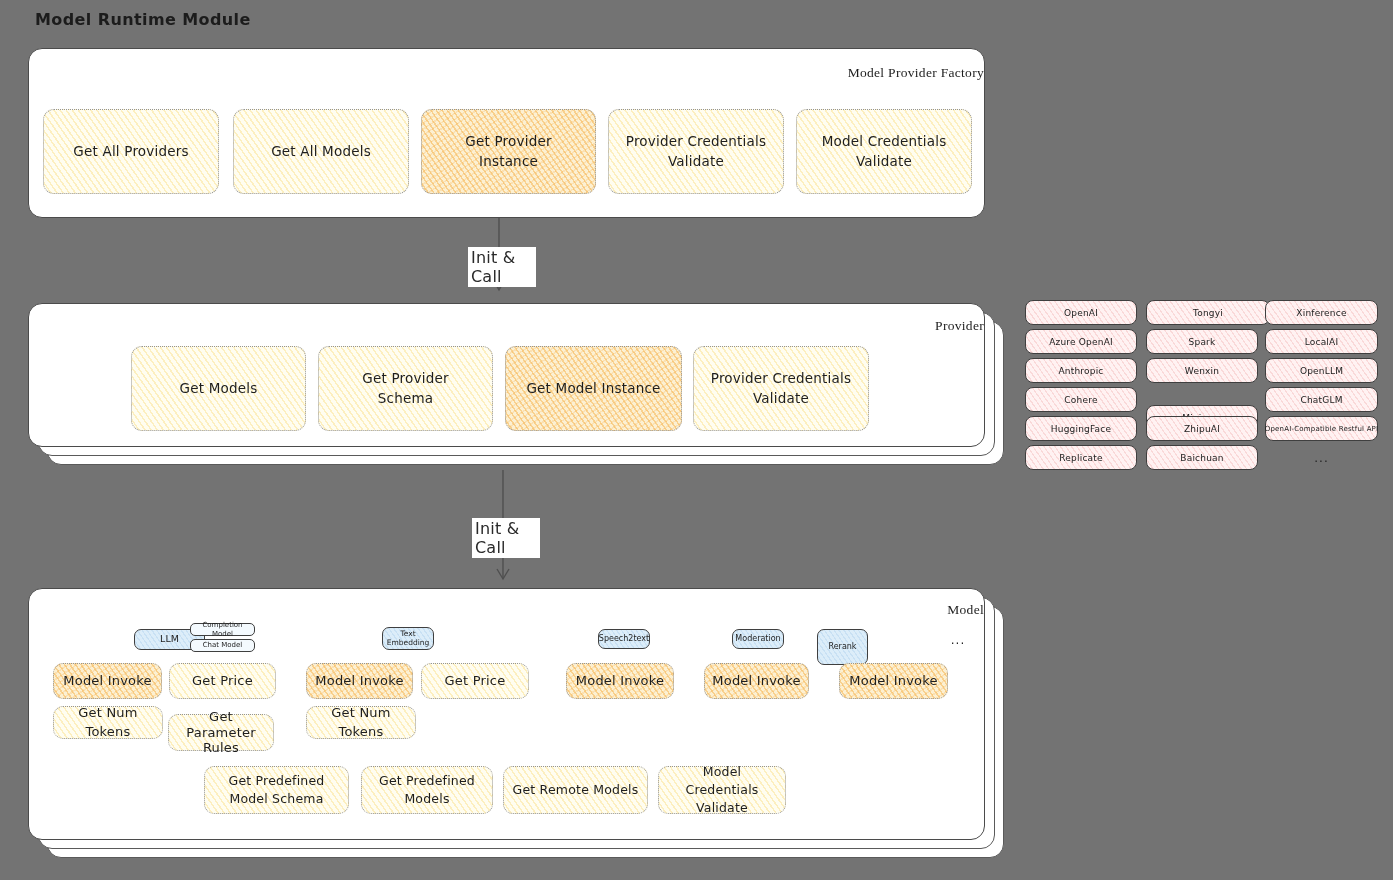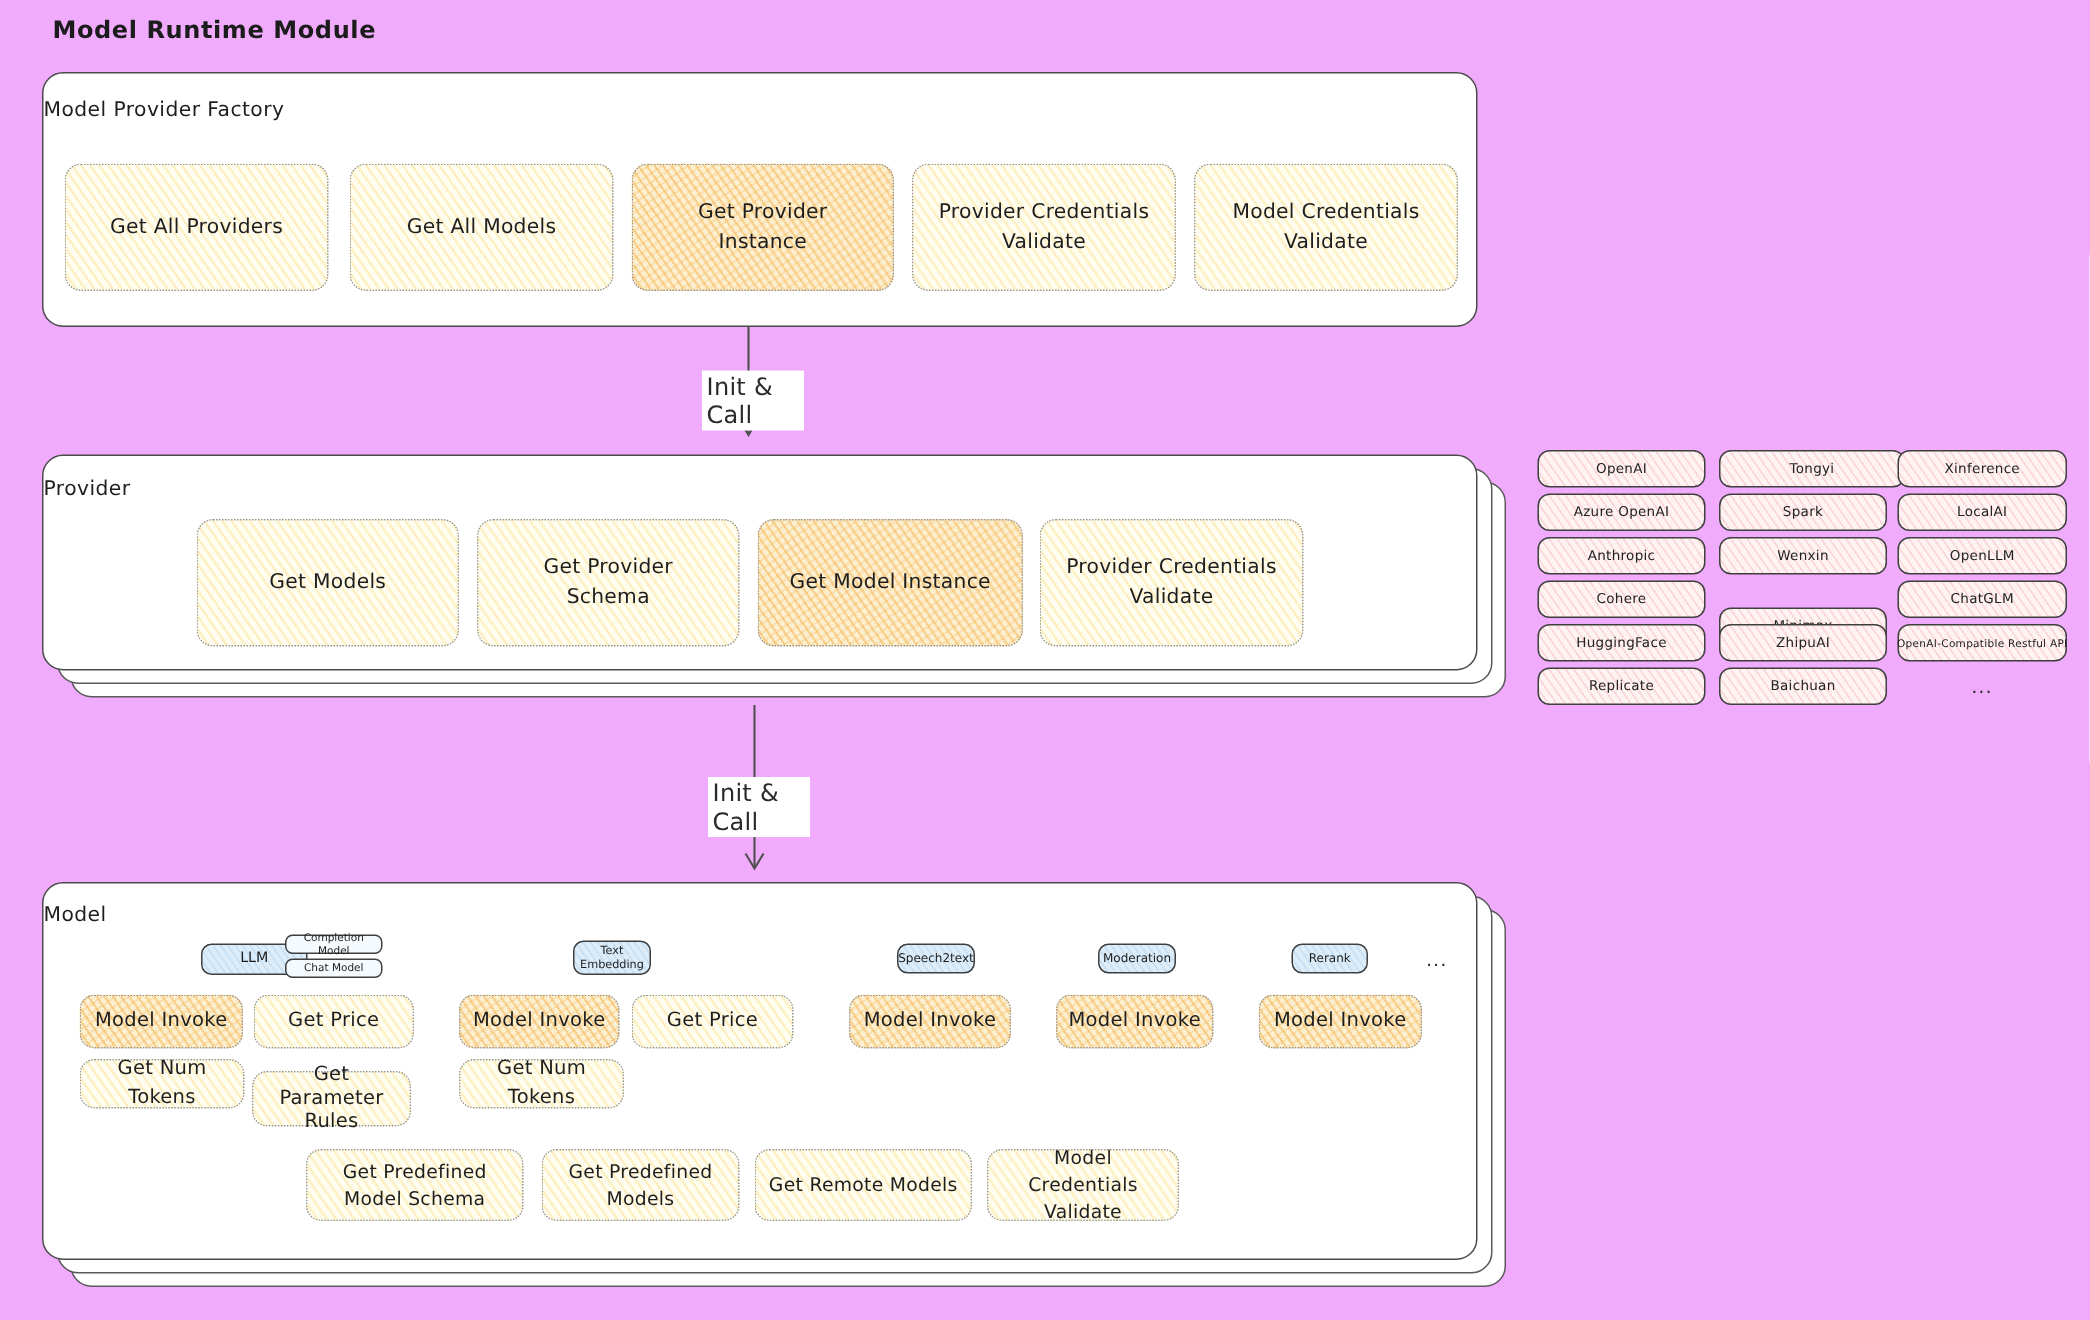--- a/index.html
+++ b/index.html
@@ -1,35 +1,35 @@
 <!DOCTYPE html>
 <html><head>
 <meta charset="utf-8">
 <style>
   html,body{margin:0;padding:0;background:#fff;}
   .canvas{
-    position:relative;width:1393px;height:880px;background:#f0abfc;overflow:hidden;
+    position:relative;width:1393px;height:880px;background:#737373;overflow:hidden;
     font-family:"DejaVu Sans",sans-serif;color:#222;
   }
   .page-title{
     position:absolute;left:35px;top:10px;font-size:16px;font-weight:bold;
     letter-spacing:.4px;color:#1c1c1c;
   }
   
   .panel{
     position:absolute;background:#ffffff;border:1.4px solid #4b4b4b;border-radius:14px;
     box-sizing:border-box;
   }
   .panel-layer{
     position:absolute;background:#ffffff;border:1.4px solid #5a5a5a;border-radius:14px;
     box-sizing:border-box;
   }
   .panel-title{
-    position:absolute;left:0;width:100%;text-align:left;font-size:13.5px;
-    letter-spacing:.3px;color:#1e1e1e;
+    position:absolute;left:0;width:100%;text-align:right;font-size:13.5px;
+    letter-spacing:.3px;color:#1e1e1e;font-family:Liberation Serif, serif;
   }
   
   .node{
     position:absolute;display:flex;align-items:center;justify-content:center;
     text-align:center;border:1.6px dotted #949494;border-radius:11px;
     box-sizing:border-box;font-size:13.5px;line-height:1.45;padding:2px 14px;
     letter-spacing:.2px;color:#1e1e1e;
   }
   .node.sm{font-size:13px;padding:2px 5px;border-radius:10px;}
   .node.sm2{font-size:12.5px;padding:2px 6px;border-radius:10px;}
@@ -135,21 +135,21 @@
   <div class="panel-layer" style="left:38px;top:597px;width:957px;height:252px"></div>
   <div class="panel" style="left:28px;top:588px;width:957px;height:252px">
     <div class="panel-title" style="top:13px">Model</div>
 
     <div class="tag llm" style="left:105px;top:40px;width:71px;height:21px">LLM</div>
     <div class="tag mini" style="left:161px;top:34px;width:65px;height:13px">Completion Model</div>
     <div class="tag mini" style="left:161px;top:50px;width:65px;height:13px">Chat Model</div>
     <div class="tag" style="left:353px;top:38px;width:52px;height:23px;font-size:7.5px;padding:1px">Text Embedding</div>
     <div class="tag" style="left:569px;top:40px;width:52px;height:20px">Speech2text</div>
     <div class="tag" style="left:703px;top:40px;width:52px;height:20px">Moderation</div>
-    <div class="tag" style="left:832px;top:40px;width:51px;height:20px">Rerank</div>
+    <div class="tag" style="left:788px;top:40px;width:51px;height:36px">Rerank</div>
     <div class="dots" style="left:918px;top:42px;width:22px;height:18px">...</div>
 
     <div class="node sm fill-orange" style="left:24px;top:74px;width:109px;height:36px">Model Invoke</div>
     <div class="node sm fill-yellow" style="left:140px;top:74px;width:107px;height:36px">Get Price</div>
     <div class="node sm fill-orange" style="left:277px;top:74px;width:107px;height:36px">Model Invoke</div>
     <div class="node sm fill-yellow" style="left:392px;top:74px;width:108px;height:36px">Get Price</div>
     <div class="node sm fill-orange" style="left:537px;top:74px;width:108px;height:36px">Model Invoke</div>
     <div class="node sm fill-orange" style="left:675px;top:74px;width:105px;height:36px">Model Invoke</div>
     <div class="node sm fill-orange" style="left:810px;top:74px;width:109px;height:36px">Model Invoke</div>
 

